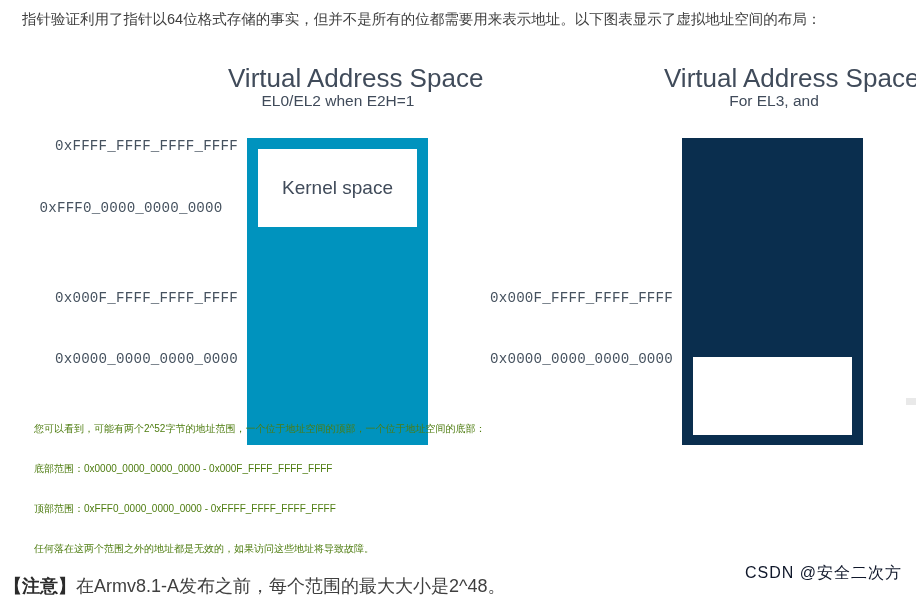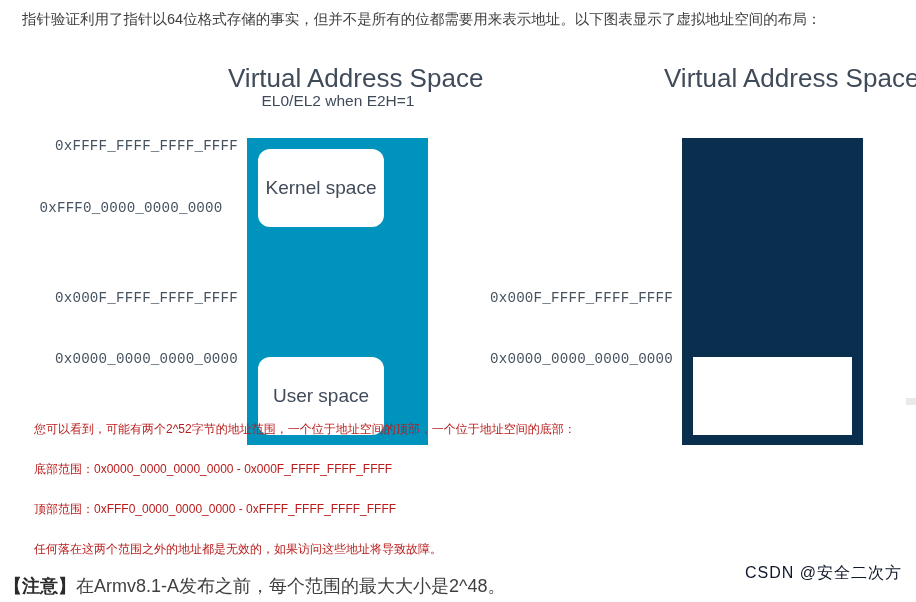--- a/index.html
+++ b/index.html
@@ -73,26 +73,25 @@
   #box-left {
     left: 247px;
     top: 80px;
     width: 181px;
     height: 307px;
     background: #0093BE;
   }
   #box-left .slot {
     position: absolute;
     left: 11px;
-    width: 126px;
+    width: 159px;
     background: #ffffff;
     display: flex;
     align-items: center;
     justify-content: center;
-    border-radius: 12px;
   }
   #slot-kernel {
     top: 11px;
     height: 78px;
   }
   #slot-user {
     top: 219px;
     height: 78px;
   }
   .slot-label {
@@ -137,23 +136,23 @@
   #addr-l-2 { left: 24px; top: 142px; width: 214px; text-align: center; }
   #addr-l-3 { left: 24px; top: 232px; width: 214px; }
   #addr-l-4 { left: 24px; top: 293px; width: 214px; }
 
   #addr-r-1 { left: 459px; top: 232px; width: 214px; }
   #addr-r-2 { left: 459px; top: 293px; width: 214px; }
 
   
   .body-para {
     position: absolute;
-    font-size: 12px;
+    font-size: 10px;
     line-height: 22px;
-    color: #b91c1c;
+    color: #4d7c0f;
     white-space: nowrap;
   }
   #para-1 { left: 34px; top: 418px; }
   #para-2 { left: 34px; top: 458px; }
   #para-3 { left: 34px; top: 498px; }
   #para-4 { left: 34px; top: 538px; }
 
   #para-note {
     position: absolute;
     left: 4px;
@@ -194,34 +193,32 @@
 
 <div class="figure">
 
   <div class="diagram-title" id="title-left">
     <span class="t-main">Virtual Address Space</span>
     <span class="t-sub">EL0/EL2 when E2H=1</span>
   </div>
 
   <div class="diagram-title" id="title-right">
     <span class="t-main">Virtual Address Space</span>
+    <span class="t-sub">For EL3, and</span>
   </div>
 
   <div class="addr right-aligned" id="addr-l-1">0xFFFF_FFFF_FFFF_FFFF</div>
   <div class="addr right-aligned" id="addr-l-2">0xFFF0_0000_0000_0000</div>
   <div class="addr right-aligned" id="addr-l-3">0x000F_FFFF_FFFF_FFFF</div>
   <div class="addr right-aligned" id="addr-l-4">0x0000_0000_0000_0000</div>
 
   <div class="vas-box" id="box-left">
     <div class="slot" id="slot-kernel">
       <span class="slot-label">Kernel space</span>
     </div>
-    <div class="slot" id="slot-user">
-      <span class="slot-label">User space</span>
-    </div>
   </div>
 
   <div class="addr right-aligned" id="addr-r-1">0x000F_FFFF_FFFF_FFFF</div>
   <div class="addr right-aligned" id="addr-r-2">0x0000_0000_0000_0000</div>
 
   <div class="vas-box" id="box-right">
     <div class="slot" id="slot-low"></div>
   </div>
 
 </div>

